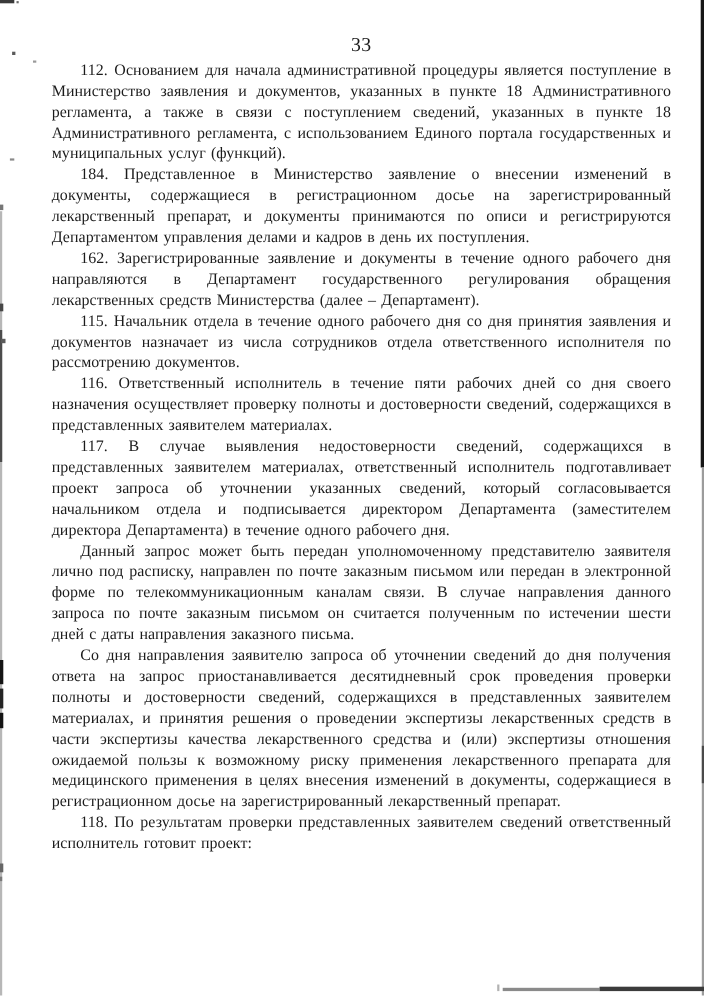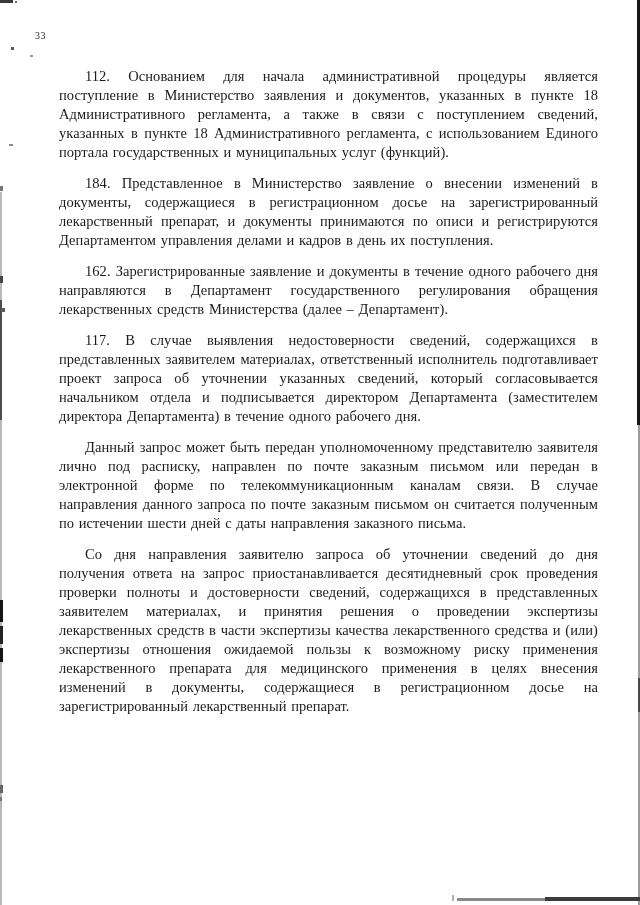--- a/index.html
+++ b/index.html
@@ -16,38 +16,38 @@
     color: #1b1b1b;
   }
   .page {
     position: absolute;
     inset: 0;
     background: #ffffff;
   }
   .page-number {
     position: absolute;
     top: 30px;
-    left: 35px;
+    left: 47px;
     width: 563px;
-    text-align: left;
-    font-size: 10px;
+    text-align: center;
+    font-size: 18px;
     letter-spacing: 0.5px;
   }
   .text-block {
     position: absolute;
     top: 55px;
     left: 47px;
     width: 563px;
     font-size: 14.5px;
     line-height: 19px;
     text-align: justify;
     letter-spacing: 0.05px;
   }
   .text-block p {
-    margin: 12px;
+    margin: 0;
     padding: 0;
     text-indent: 26px;
     word-spacing: 1px;
   }
   .text-block p.continued {
     text-align-last: justify;
   }
   
   .mark {
     position: absolute;
@@ -79,23 +79,26 @@
 <body>
 
 <div class="page">
 
   <div class="page-number">33</div>
 
   <div class="text-block">
     <p>112. Основанием для начала административной процедуры является поступление в Министерство заявления и документов, указанных в пункте 18 Административного регламента, а также в связи с поступлением сведений, указанных в пункте 18 Административного регламента, с использованием Единого портала государственных и муниципальных услуг (функций).</p>
     <p>184. Представленное в Министерство заявление о внесении изменений в документы, содержащиеся в регистрационном досье на зарегистрированный лекарственный препарат, и документы принимаются по описи и регистрируются Департаментом управления делами и кадров в день их поступления.</p>
     <p>162. Зарегистрированные заявление и документы в течение одного рабочего дня направляются в Департамент государственного регулирования обращения лекарственных средств Министерства (далее – Департамент).</p>
+    <p>115. Начальник отдела в течение одного рабочего дня со дня принятия заявления и документов назначает из числа сотрудников отдела ответственного исполнителя по рассмотрению документов.</p>
+    <p>116. Ответственный исполнитель в течение пяти рабочих дней со дня своего назначения осуществляет проверку полноты и достоверности сведений, содержащихся в представленных заявителем материалах.</p>
     <p>117. В случае выявления недостоверности сведений, содержащихся в представленных заявителем материалах, ответственный исполнитель подготавливает проект запроса об уточнении указанных сведений, который согласовывается начальником отдела и подписывается директором Департамента (заместителем директора Департамента) в течение одного рабочего дня.</p>
     <p>Данный запрос может быть передан уполномоченному представителю заявителя лично под расписку, направлен по почте заказным письмом или передан в электронной форме по телекоммуникационным каналам связи. В случае направления данного запроса по почте заказным письмом он считается полученным по истечении шести дней с даты направления заказного письма.</p>
     <p>Со дня направления заявителю запроса об уточнении сведений до дня получения ответа на запрос приостанавливается десятидневный срок проведения проверки полноты и достоверности сведений, содержащихся в представленных заявителем материалах, и принятия решения о проведении экспертизы лекарственных средств в части экспертизы качества лекарственного средства и (или) экспертизы отношения ожидаемой пользы к возможному риску применения лекарственного препарата для медицинского применения в целях внесения изменений в документы, содержащиеся в регистрационном досье на зарегистрированный лекарственный препарат.</p>
+    <p>118. По результатам проверки представленных заявителем сведений ответственный исполнитель готовит проект:</p>
   </div>
 
   <div class="mark m-topleft-bar"></div>
   <div class="mark m-topleft-dot"></div>
   <div class="mark m-speck-a"></div>
   <div class="mark m-speck-b"></div>
   <div class="mark m-dot-left-1"></div>
   <div class="mark m-left-tick-1"></div>
   <div class="mark m-left-line"></div>
   <div class="mark m-left-dot-2"></div>

